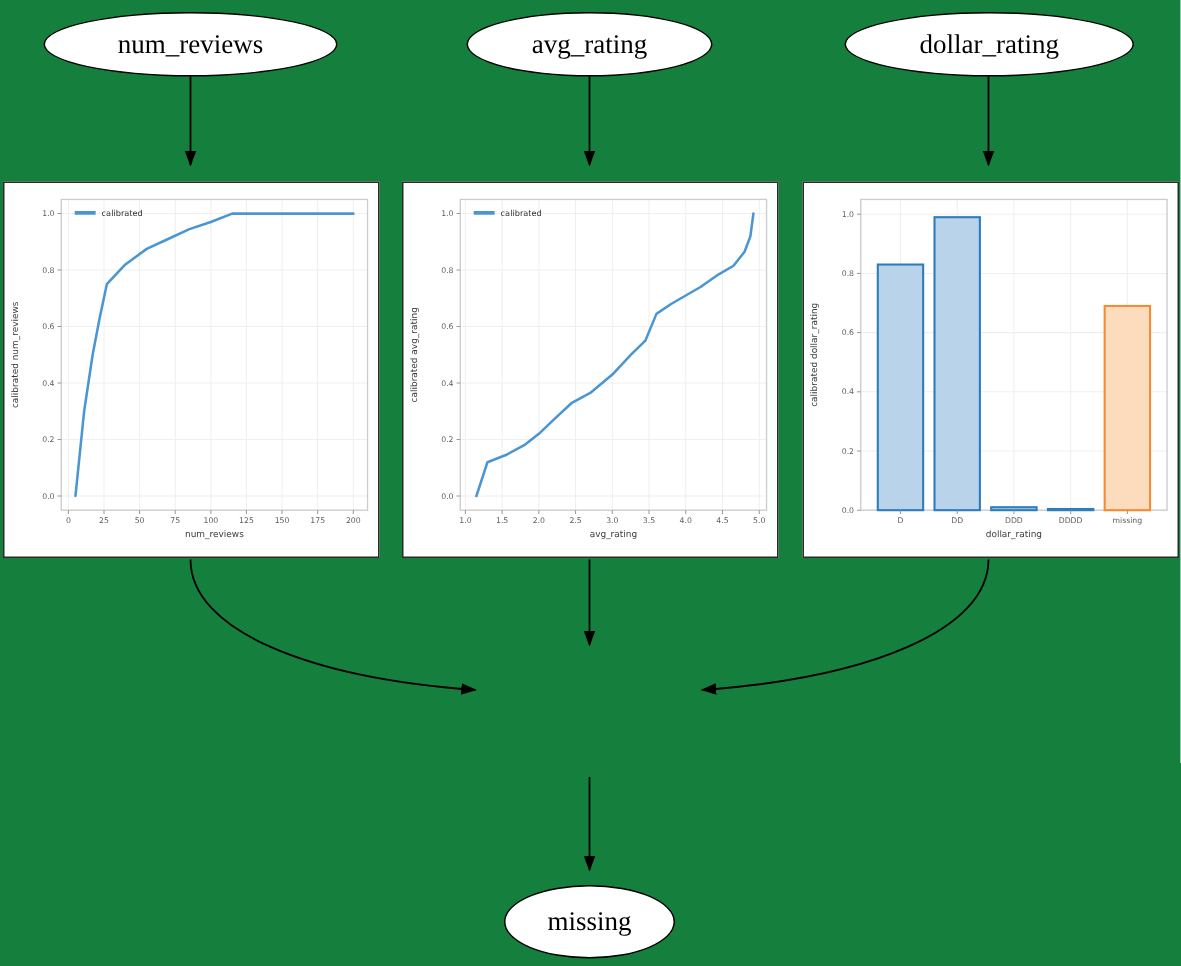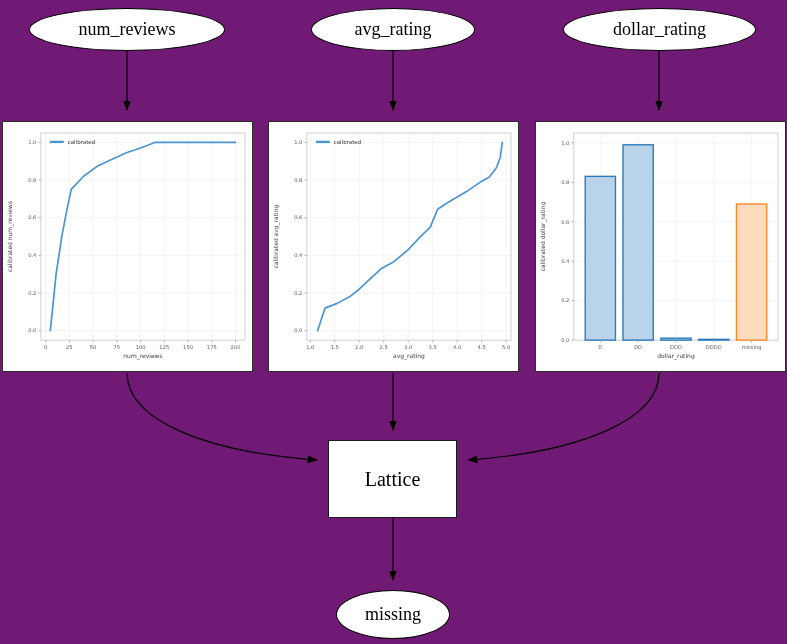--- a/index.html
+++ b/index.html
@@ -1,17 +1,17 @@
 <!DOCTYPE html>
 <html><head>
 <meta charset="utf-8">
 <style>
   html,body{margin:0;padding:0;background:#ffffff;}
   #canvas{
-    position:relative;width:787px;height:644px;background:#701a75;overflow:hidden;
+    position:relative;width:787px;height:644px;background:#15803d;overflow:hidden;
     font-family:"Liberation Serif", serif;
   }
   .node-ellipse{
     position:absolute;border:1.3px solid #000;border-radius:50%;
     background:#fff;display:flex;align-items:center;justify-content:center;
     font-size:18px;color:#000;box-sizing:border-box;
   }
   .node-box{
     position:absolute;border:1.6px solid #1a1a1a;background:#fff;
     display:flex;align-items:center;justify-content:center;
@@ -192,23 +192,20 @@
         <text x="33.5" y="101.94285714285715" font-size="5.2" fill="#606060" text-anchor="end">0.6</text>
         <line x1="35.5" y1="60.52380952380952" x2="38" y2="60.52380952380952" stroke="#999999" stroke-width="0.7"></line>
         <text x="33.5" y="62.323809523809516" font-size="5.2" fill="#606060" text-anchor="end">0.8</text>
         <line x1="35.5" y1="20.904761904761926" x2="38" y2="20.904761904761926" stroke="#999999" stroke-width="0.7"></line>
         <text x="33.5" y="22.704761904761927" font-size="5.2" fill="#606060" text-anchor="end">1.0</text>
         <text x="140.5" y="237" font-size="6" fill="#3c3c3c" text-anchor="middle">dollar_rating</text>
         <text x="9" y="115" font-size="6" fill="#3c3c3c" text-anchor="middle" transform="rotate(-90 9 115)">calibrated dollar_rating</text>
       </svg>
   </div>
 
-  <div class="node-box" style="left:328px;top:440px;width:129px;height:78px;">
-    <span>Lattice</span>
-  </div>
 
   <div class="node-ellipse" style="left:336px;top:590px;width:114px;height:49px;">
     <span>missing</span>
   </div>
 
   <svg id="edges" width="787" height="644">
     <defs>
       <marker id="arrow" markerWidth="11" markerHeight="9" refX="9.5" refY="4.5" orient="auto" markerUnits="userSpaceOnUse">
         <path d="M0,0.6 L10.5,4.5 L0,8.4 z" fill="#000"></path>
       </marker>

